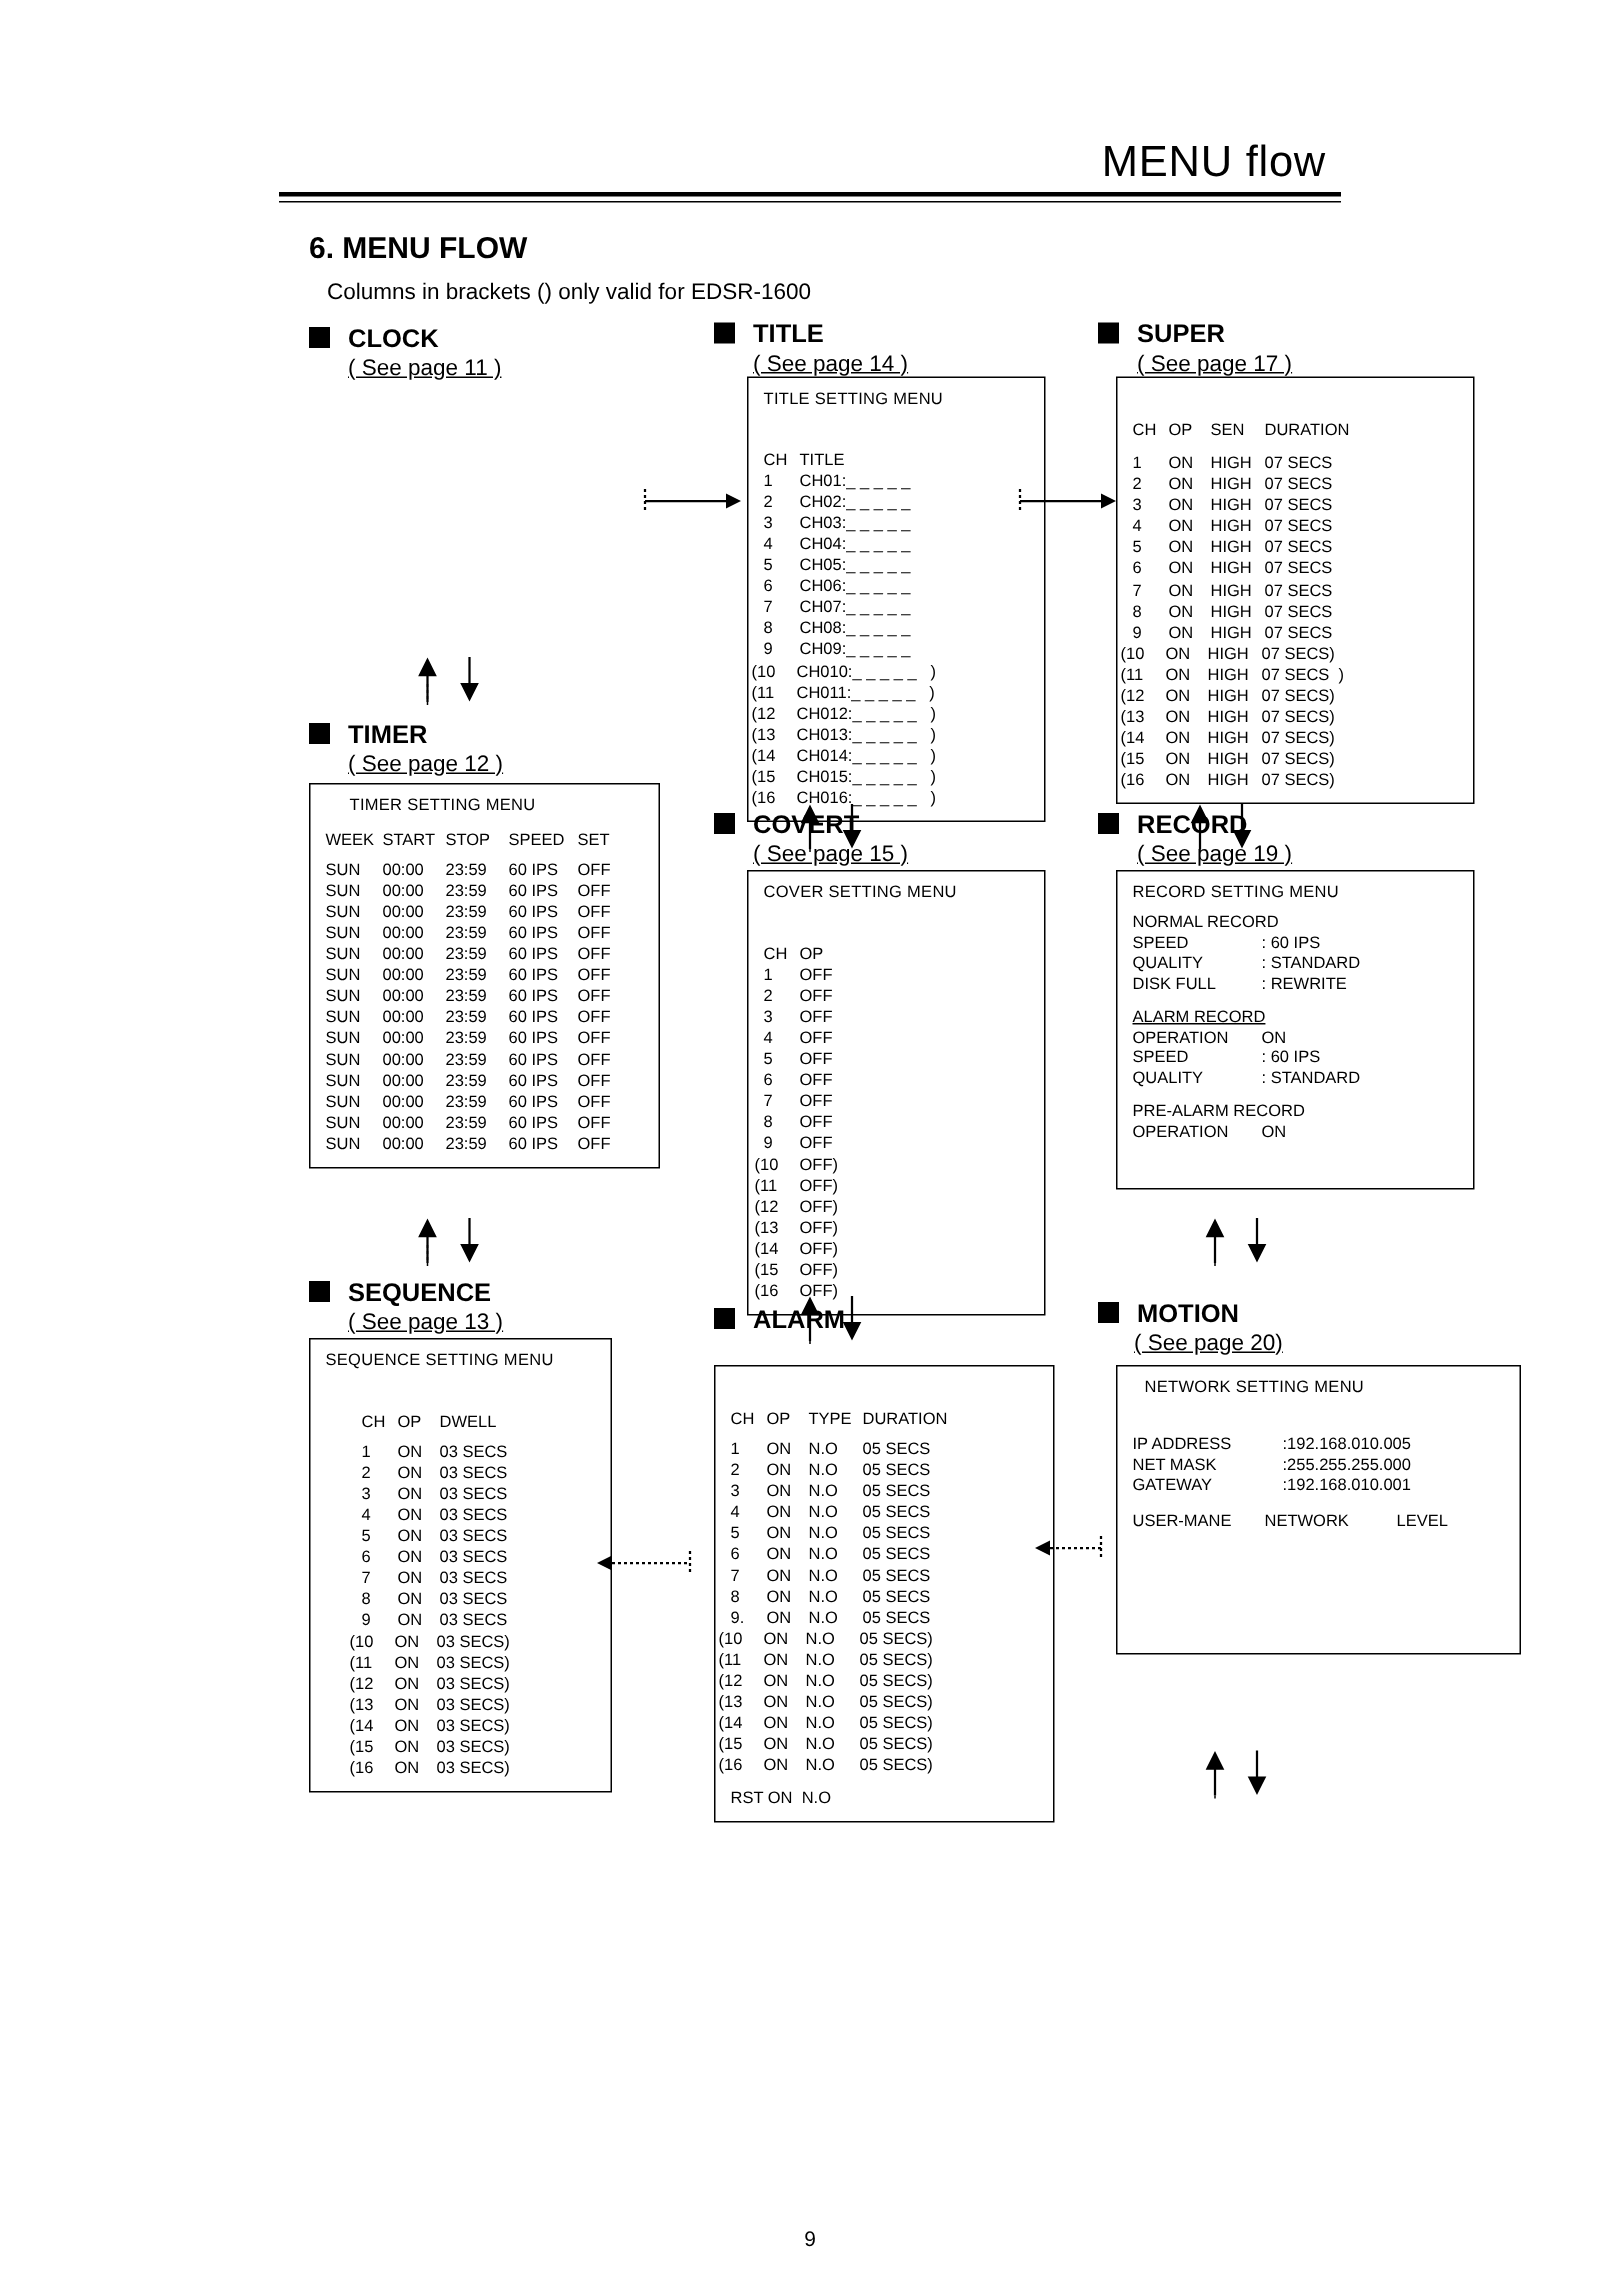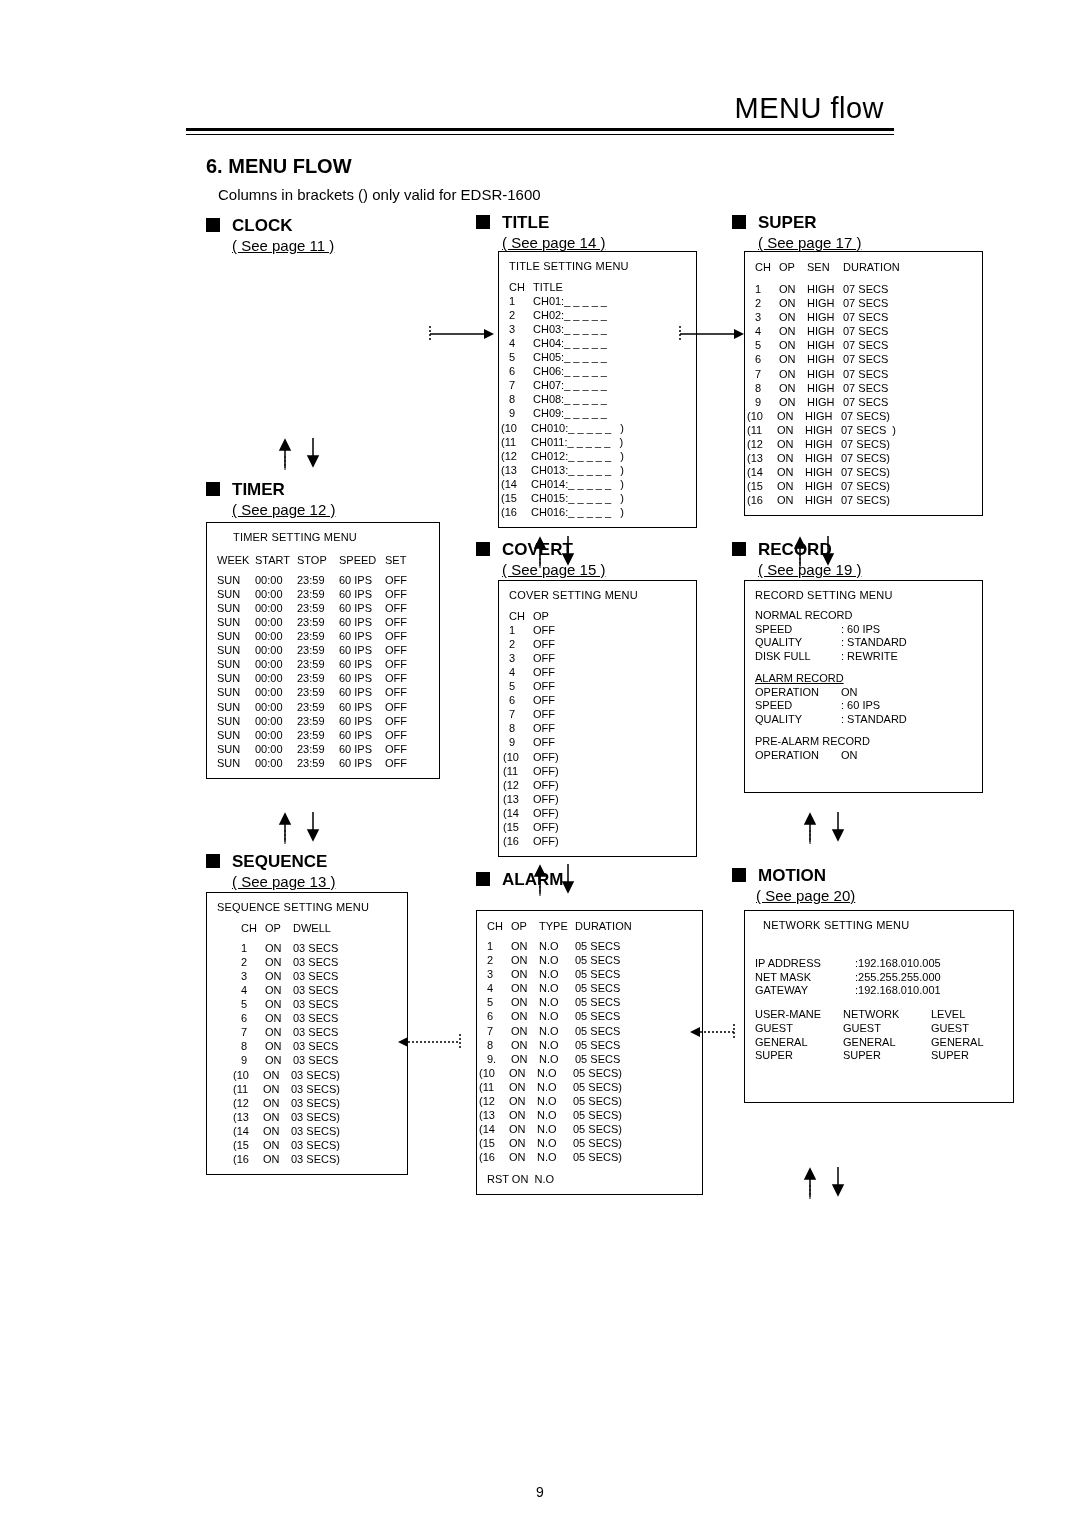--- a/index.html
+++ b/index.html
@@ -15,21 +15,21 @@
   .sect-title { font-size:17px; font-weight:bold; }
   .sect-sub { font-size:15px; text-decoration:underline; margin-top:1px; }
   .sect { position:absolute; }
 
   .box { border:1.5px solid #000; position:absolute; background:#fff; font-size:11px; line-height:1.25; padding:8px 10px; }
   .box .mtitle { font-size:11px; letter-spacing:.2px; margin-bottom:6px; text-align:left; }
   .row { white-space:pre; font-family:"Helvetica","Arial",sans-serif; font-size:11px; }
 
   .tbl { font-size:11px; line-height:1.28; }
   .tbl span { display:inline-block; }
-  .c-ch{width:24px;} .c-op{width:28px;} .c-dw{width:58px;}
+  .c-ch{width:24px;margin-top:20px;} .c-op{width:28px;} .c-dw{width:58px;}
   .c-sen{width:36px;} .c-dur{width:60px;}
   .c-ty{width:36px;}
   .tw-wk{width:38px;} .tw-st{width:42px;} .tw-sp{width:42px;} .tw-spd{width:46px;} .tw-set{width:34px;}
 
   .nav { position:absolute; width:60px; }
   .nav svg { display:block; }
   .arrhead { position:absolute; }
   .arr-r svg, .arr-l svg { display:block; }
 
   .pgnum { position:absolute; bottom:28px; left:0; right:0; text-align:center; font-size:14px; }
@@ -289,25 +289,20 @@
   <div class="sect-sub" style="margin-left:24px;">( See page 20)</div>
 </div>
 <div class="box" style="left:646px; top:910px; width:248px; height:175px;">
   <div class="mtitle" style="margin-left:8px;">NETWORK  SETTING MENU</div>
   <div style="height:18px;"></div>
   <div class="row"><span style="display:inline-block;width:100px;">IP ADDRESS</span><span>:192.168.010.005</span></div>
   <div class="row"><span style="display:inline-block;width:100px;">NET MASK</span><span>:255.255.255.000</span></div>
   <div class="row"><span style="display:inline-block;width:100px;">GATEWAY</span><span>:192.168.010.001</span></div>
   <div style="height:10px;"></div>
   <div class="row"><span style="display:inline-block;width:88px;">USER-MANE</span><span style="display:inline-block;width:88px;">NETWORK</span><span>LEVEL</span></div>
-  <div id="network-users">
-        <div class="row"><span style="display:inline-block;width:88px;">GUEST</span><span style="display:inline-block;width:88px;">GUEST</span><span>GUEST</span></div>
-        <div class="row"><span style="display:inline-block;width:88px;">GENERAL</span><span style="display:inline-block;width:88px;">GENERAL</span><span>GENERAL</span></div>
-        <div class="row"><span style="display:inline-block;width:88px;">SUPER</span><span style="display:inline-block;width:88px;">SUPER</span><span>SUPER</span></div>
-      </div>
 </div>
 <div class="nav" style="left:700px; top:1155px;">
   <svg width="60" height="50">
         <path d="M12 42 L12 18 M7 24 L12 14 L17 24 Z" fill="#000" stroke="#000" stroke-width="1.5"></path>
         <line x1="12" y1="30" x2="12" y2="46" stroke="#000" stroke-dasharray="2,2"></line>
   <path d="M40 12 L40 36 M35 30 L40 40 L45 30 Z" fill="#000" stroke="#000" stroke-width="1.5"></path>
       </svg>
 </div>
 
 <div class="arrhead arr-r" style="left:330px; top:322px;">

